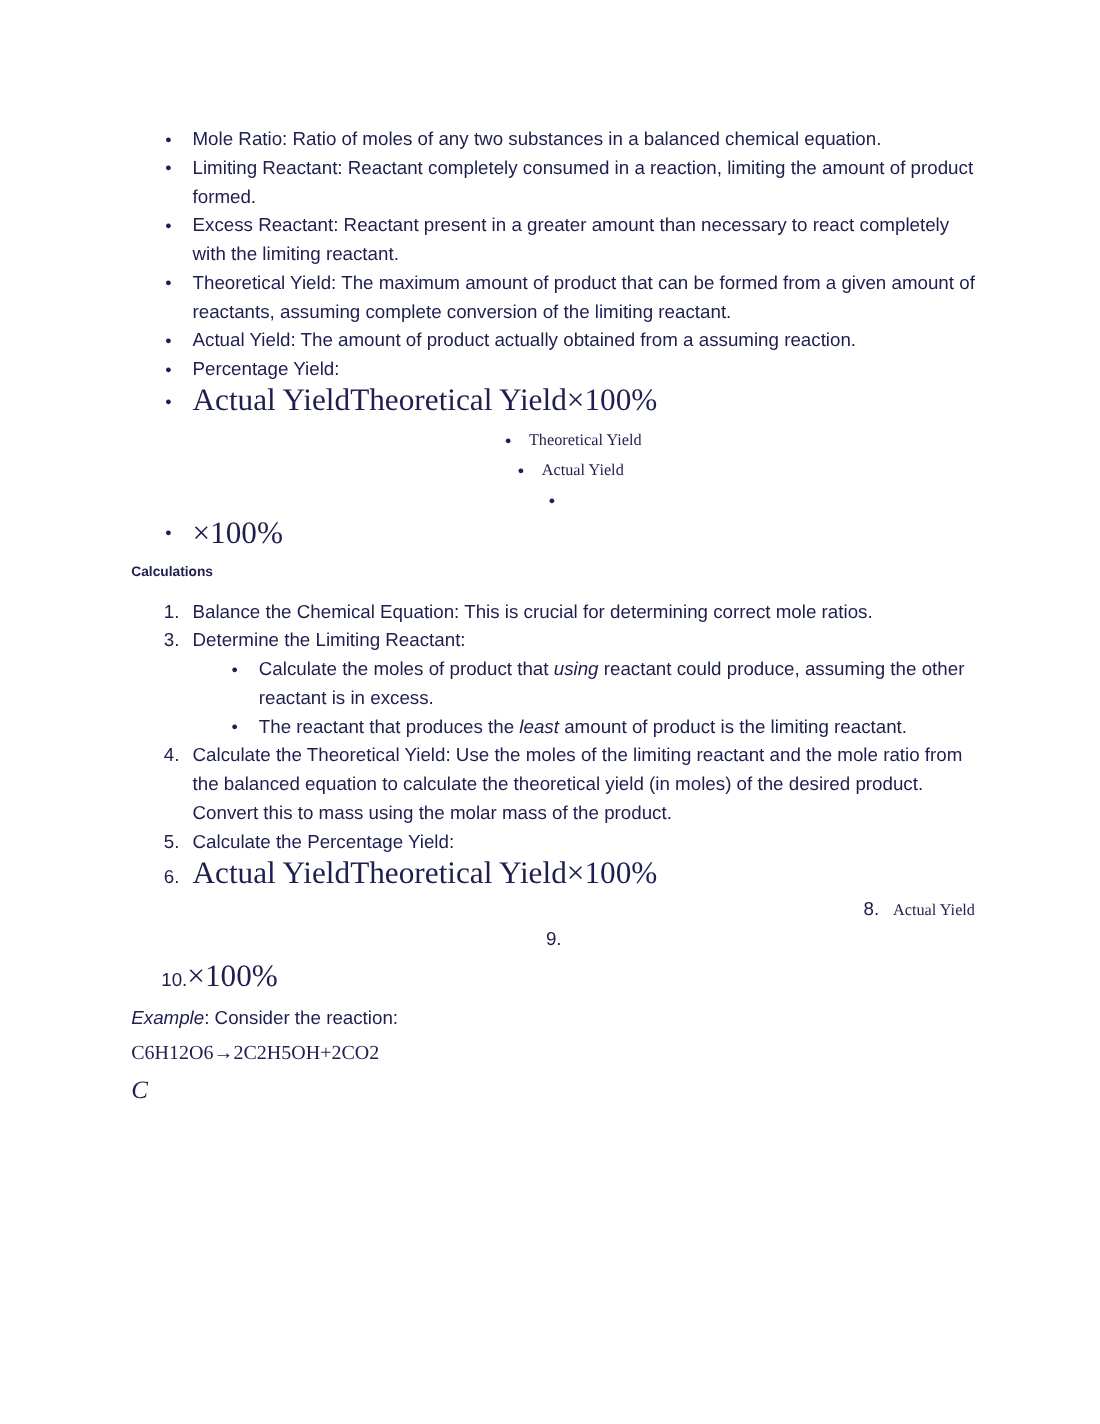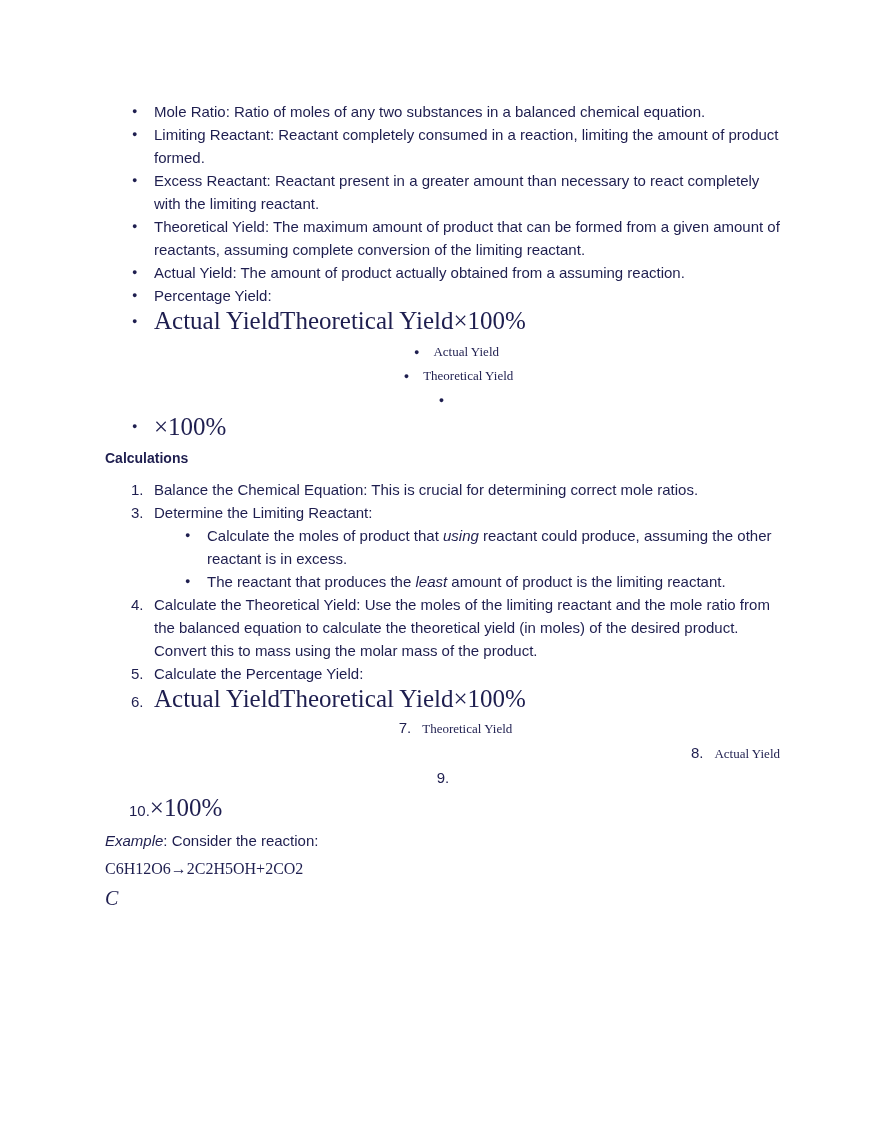--- a/index.html
+++ b/index.html
@@ -54,21 +54,21 @@
   }
   .frac-row.r1 { padding-left: 32px; }
   .frac-row.r2 { padding-left: 28px; }
   .frac-row.r3 { padding-left: 12px; }
 
   .times-line { line-height: 27px; margin-top: 1px; }
   .times-line .bullet { line-height: 27px; }
 
   
   .heading {
-    font-size: 14px;
+    font-size: 11px;
     font-weight: bold;
     line-height: 21px;
     margin: 5px 0 9px 0;
   }
 
   
   .steps { margin: 0; padding: 0; }
   .step {
     padding-left: 49px;
     text-indent: -23px;
@@ -157,25 +157,25 @@
       <span class="bullet">●</span>
       <span>Percentage Yield:</span>
     </li>
     <li class="def-item formula-line">
       <span class="bullet">●</span>
       <span class="serif-lg">Actual YieldTheoretical Yield×100%</span>
     </li>
   </ul>
 
   <div class="frac-block">
+    <div class="frac-row r1">
+      <span class="bullet-inline">●</span><span class="serif-sm">Theoretical Yield</span>
+    </div>
     <div class="frac-row r2">
       <span class="bullet-inline">●</span><span class="serif-sm">Actual Yield</span>
-    </div>
-    <div class="frac-row r1">
-      <span class="bullet-inline">●</span><span class="serif-sm">Theoretical Yield</span>
     </div>
     <div class="frac-row r3">
       <span class="bullet-inline">●</span>
     </div>
   </div>
 
   <ul class="defs">
     <li class="def-item times-line">
       <span class="bullet">●</span>
       <span class="serif-lg">×100%</span>
@@ -211,23 +211,20 @@
     </div>
 
     <div class="step">
       <span class="num">5.</span><span>Calculate the Percentage Yield:</span>
     </div>
 
     <div class="step formula-line">
       <span class="num">6.</span><span class="serif-lg">Actual YieldTheoretical Yield×100%</span>
     </div>
 
-    <div class="step-centered c1">
-      <span class="num">7.</span><span class="serif-sm">Theoretical Yield</span>
-    </div>
 
     <div class="step-centered c2">
       <span class="num">8.</span><span class="serif-sm">Actual Yield</span>
     </div>
 
     <div class="step-centered c3">
       <span class="num">9.</span>
     </div>
 
     <div class="step-ten">

